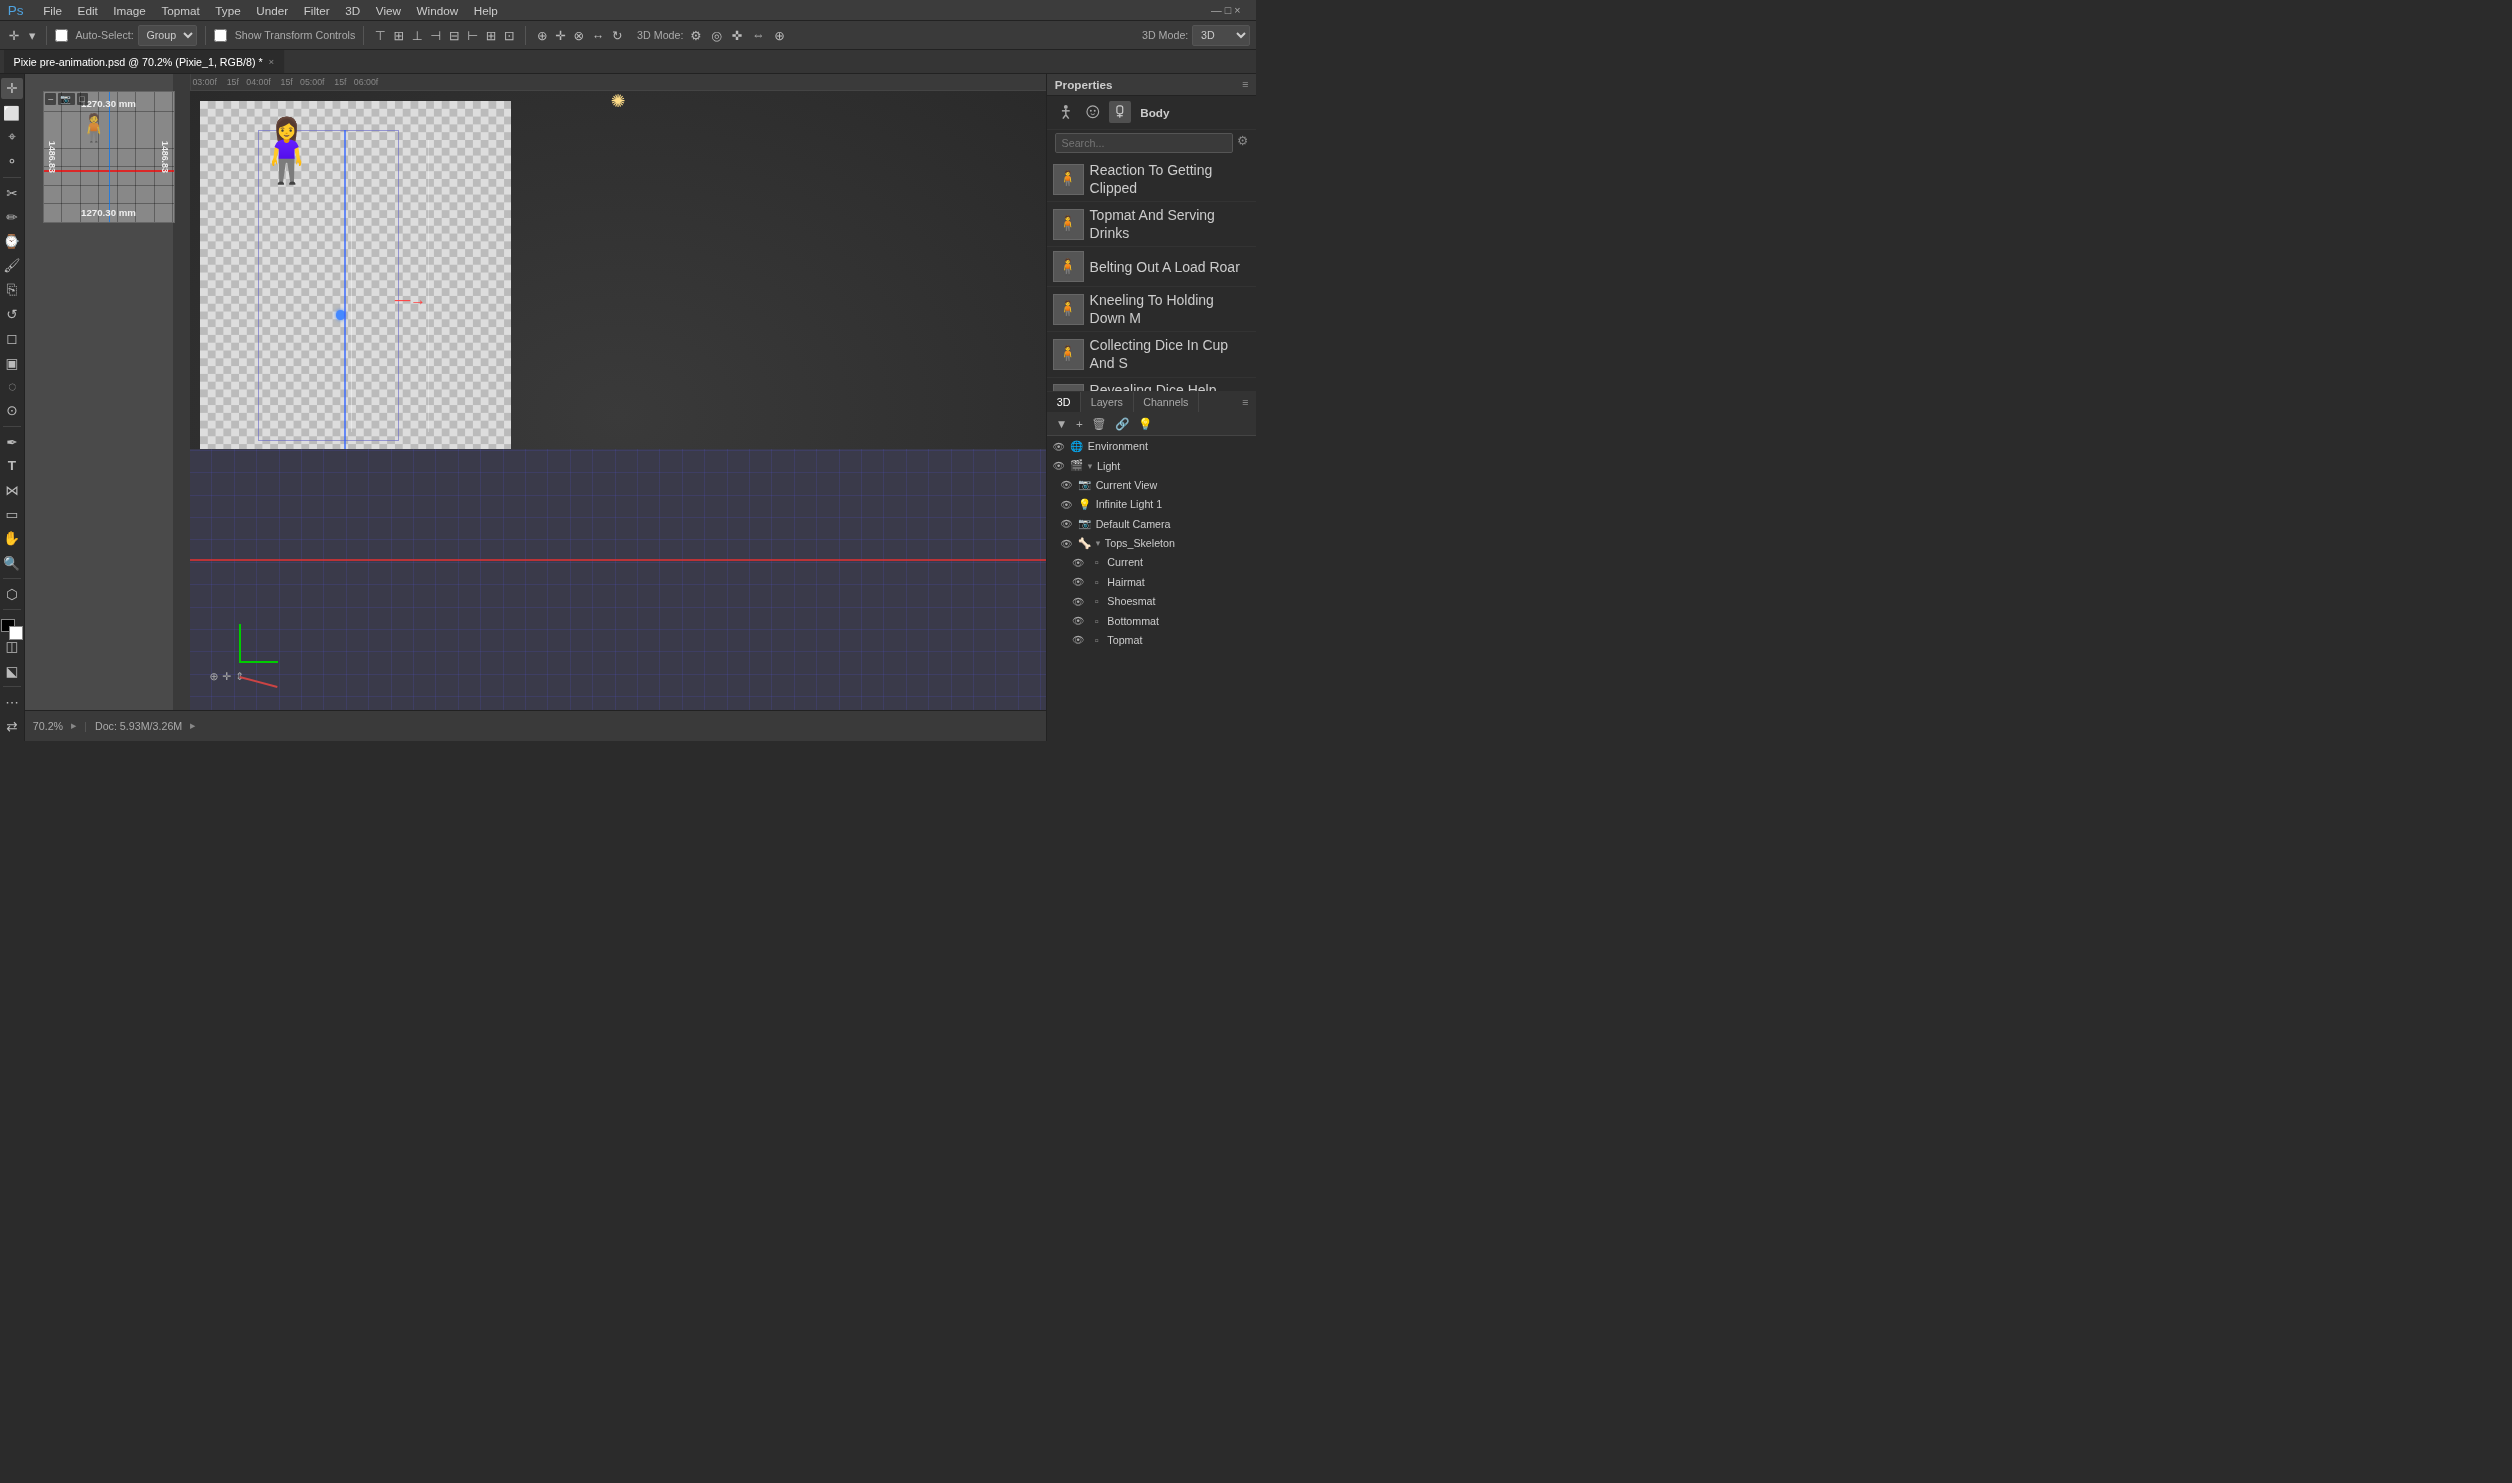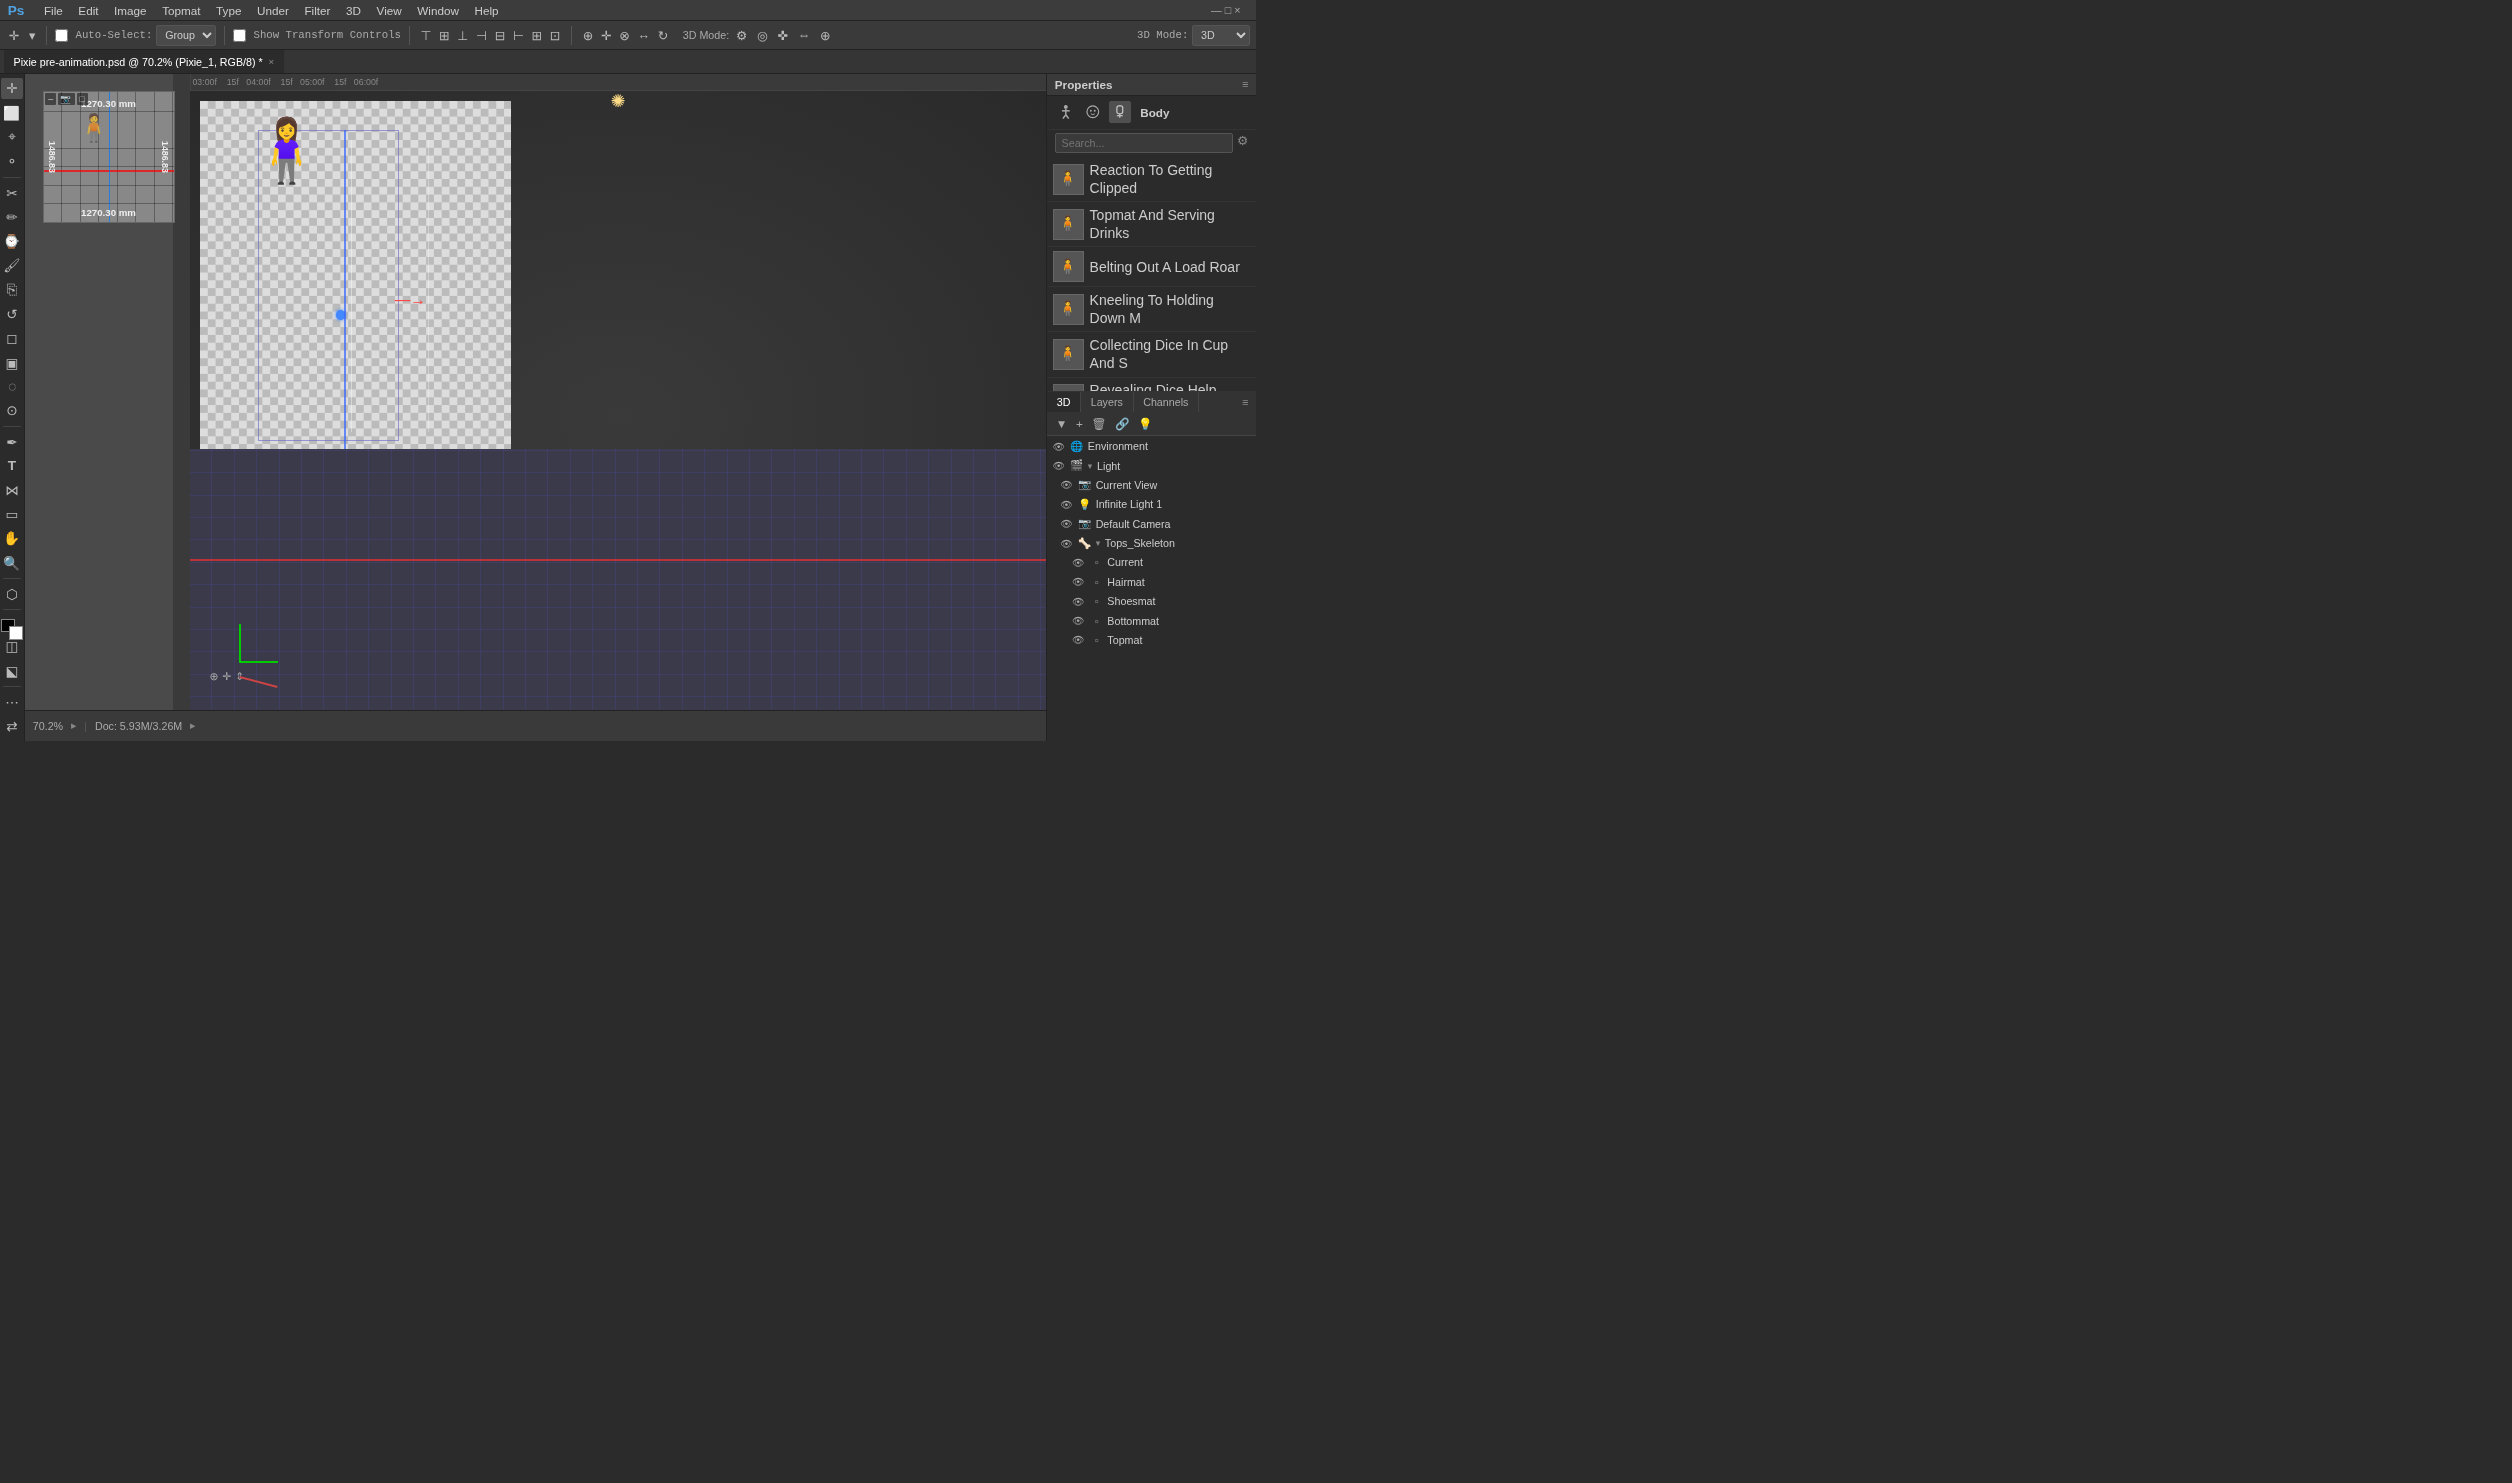--- a/index.html
+++ b/index.html
@@ -1,26 +1,26 @@
 <!DOCTYPE html>
 <html><head>
   <meta charset="utf-8">
   <style>
     * { box-sizing: border-box; margin: 0; padding: 0; }
     body { background: #2b2b2b; color: #ccc; font-family: 'Segoe UI', Arial, sans-serif; font-size: 11.7px; overflow: hidden; width: 1256px; height: 741px; }
 
     
     .menu-bar { background: #3c3c3c; height: 21.4px; display: flex; align-items: center; padding: 0 7.8px; border-bottom: 1px solid #222; }
-    .menu-bar .app-icon { color: #4fa3e0; font-weight: bold; font-size: 13.6px; margin-right: 11.7px; }
+    .menu-bar .app-icon { color: #4fa3e0; font-weight: normal; font-size: 13.6px; margin-right: 11.7px; }
     .menu-item { color: #ccc; font-size: 11.7px; padding: 0 7.8px; cursor: pointer; height: 21.4px; display: flex; align-items: center; }
 
     
     .toolbar { background: #3a3a3a; height: 29px; display: flex; align-items: center; padding: 0 5.8px; border-bottom: 1px solid #222; gap: 3.9px; }
     .toolbar-separator { width: 1px; background: #555; height: 19.5px; margin: 0 3.9px; }
-    .toolbar-label { color: #aaa; font-size: 10.7px; font-family: Liberation Mono, monospace; }
+    .toolbar-label { color: #aaa; font-size: 10.7px; }
     .toolbar-checkbox { margin-right: 3.9px; }
     .toolbar-select { background: #4a4a4a; border: 1px solid #555; color: #ccc; font-size: 10.7px; height: 21.4px; padding: 0 3.9px; border-radius: 1.9px; cursor: pointer; }
     .mode-label { color: #aaa; font-size: 10.7px; margin-left: 7.8px; }
     .toolbar-icon-group { display: flex; align-items: center; gap: 1.9px; }
     .ticon { color: #bbb; font-size: 12.6px; cursor: pointer; padding: 1.9px 2.9px; }
 
     
     .tab-bar { background: #353535; height: 23.4px; display: flex; align-items: stretch; border-bottom: 1px solid #222; padding-left: 3.9px; }
     .tab { background: #4a4a4a; color: #ccc; font-size: 10.7px; padding: 0 9.7px; display: flex; align-items: center; gap: 5.8px; cursor: pointer; border-right: 1px solid #333; }
     .tab.active { background: #2b2b2b; color: #fff; }

